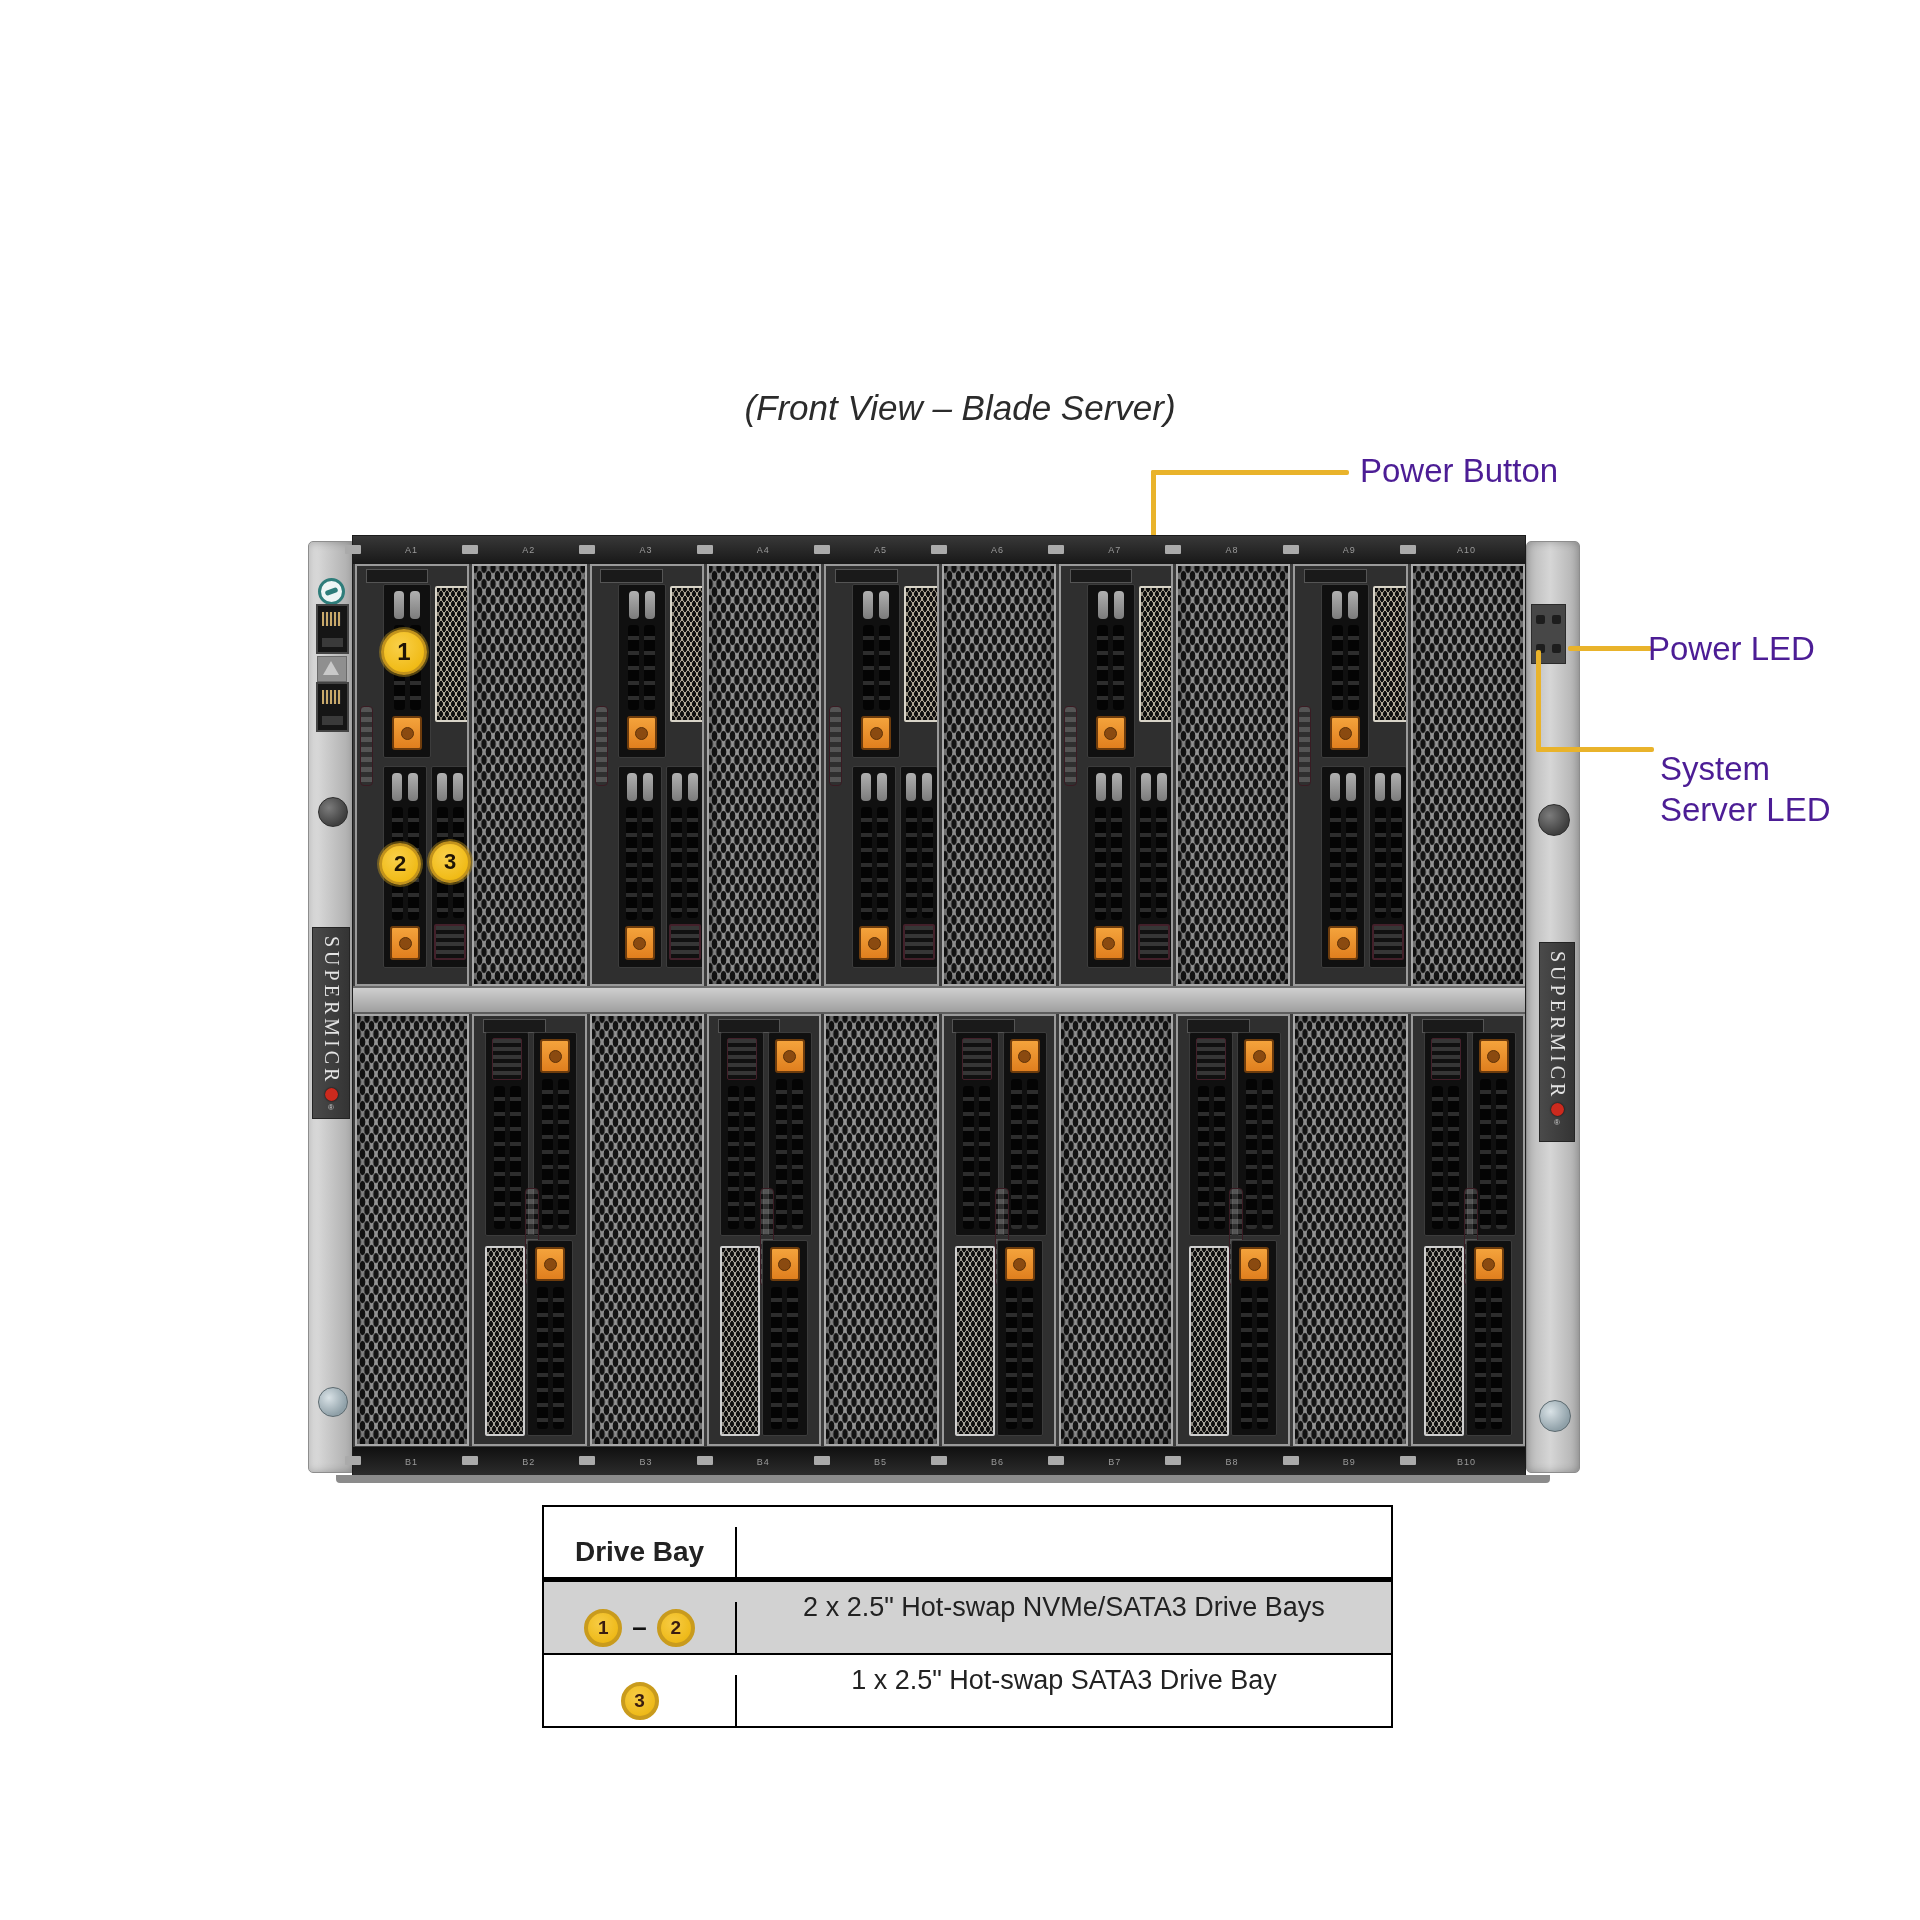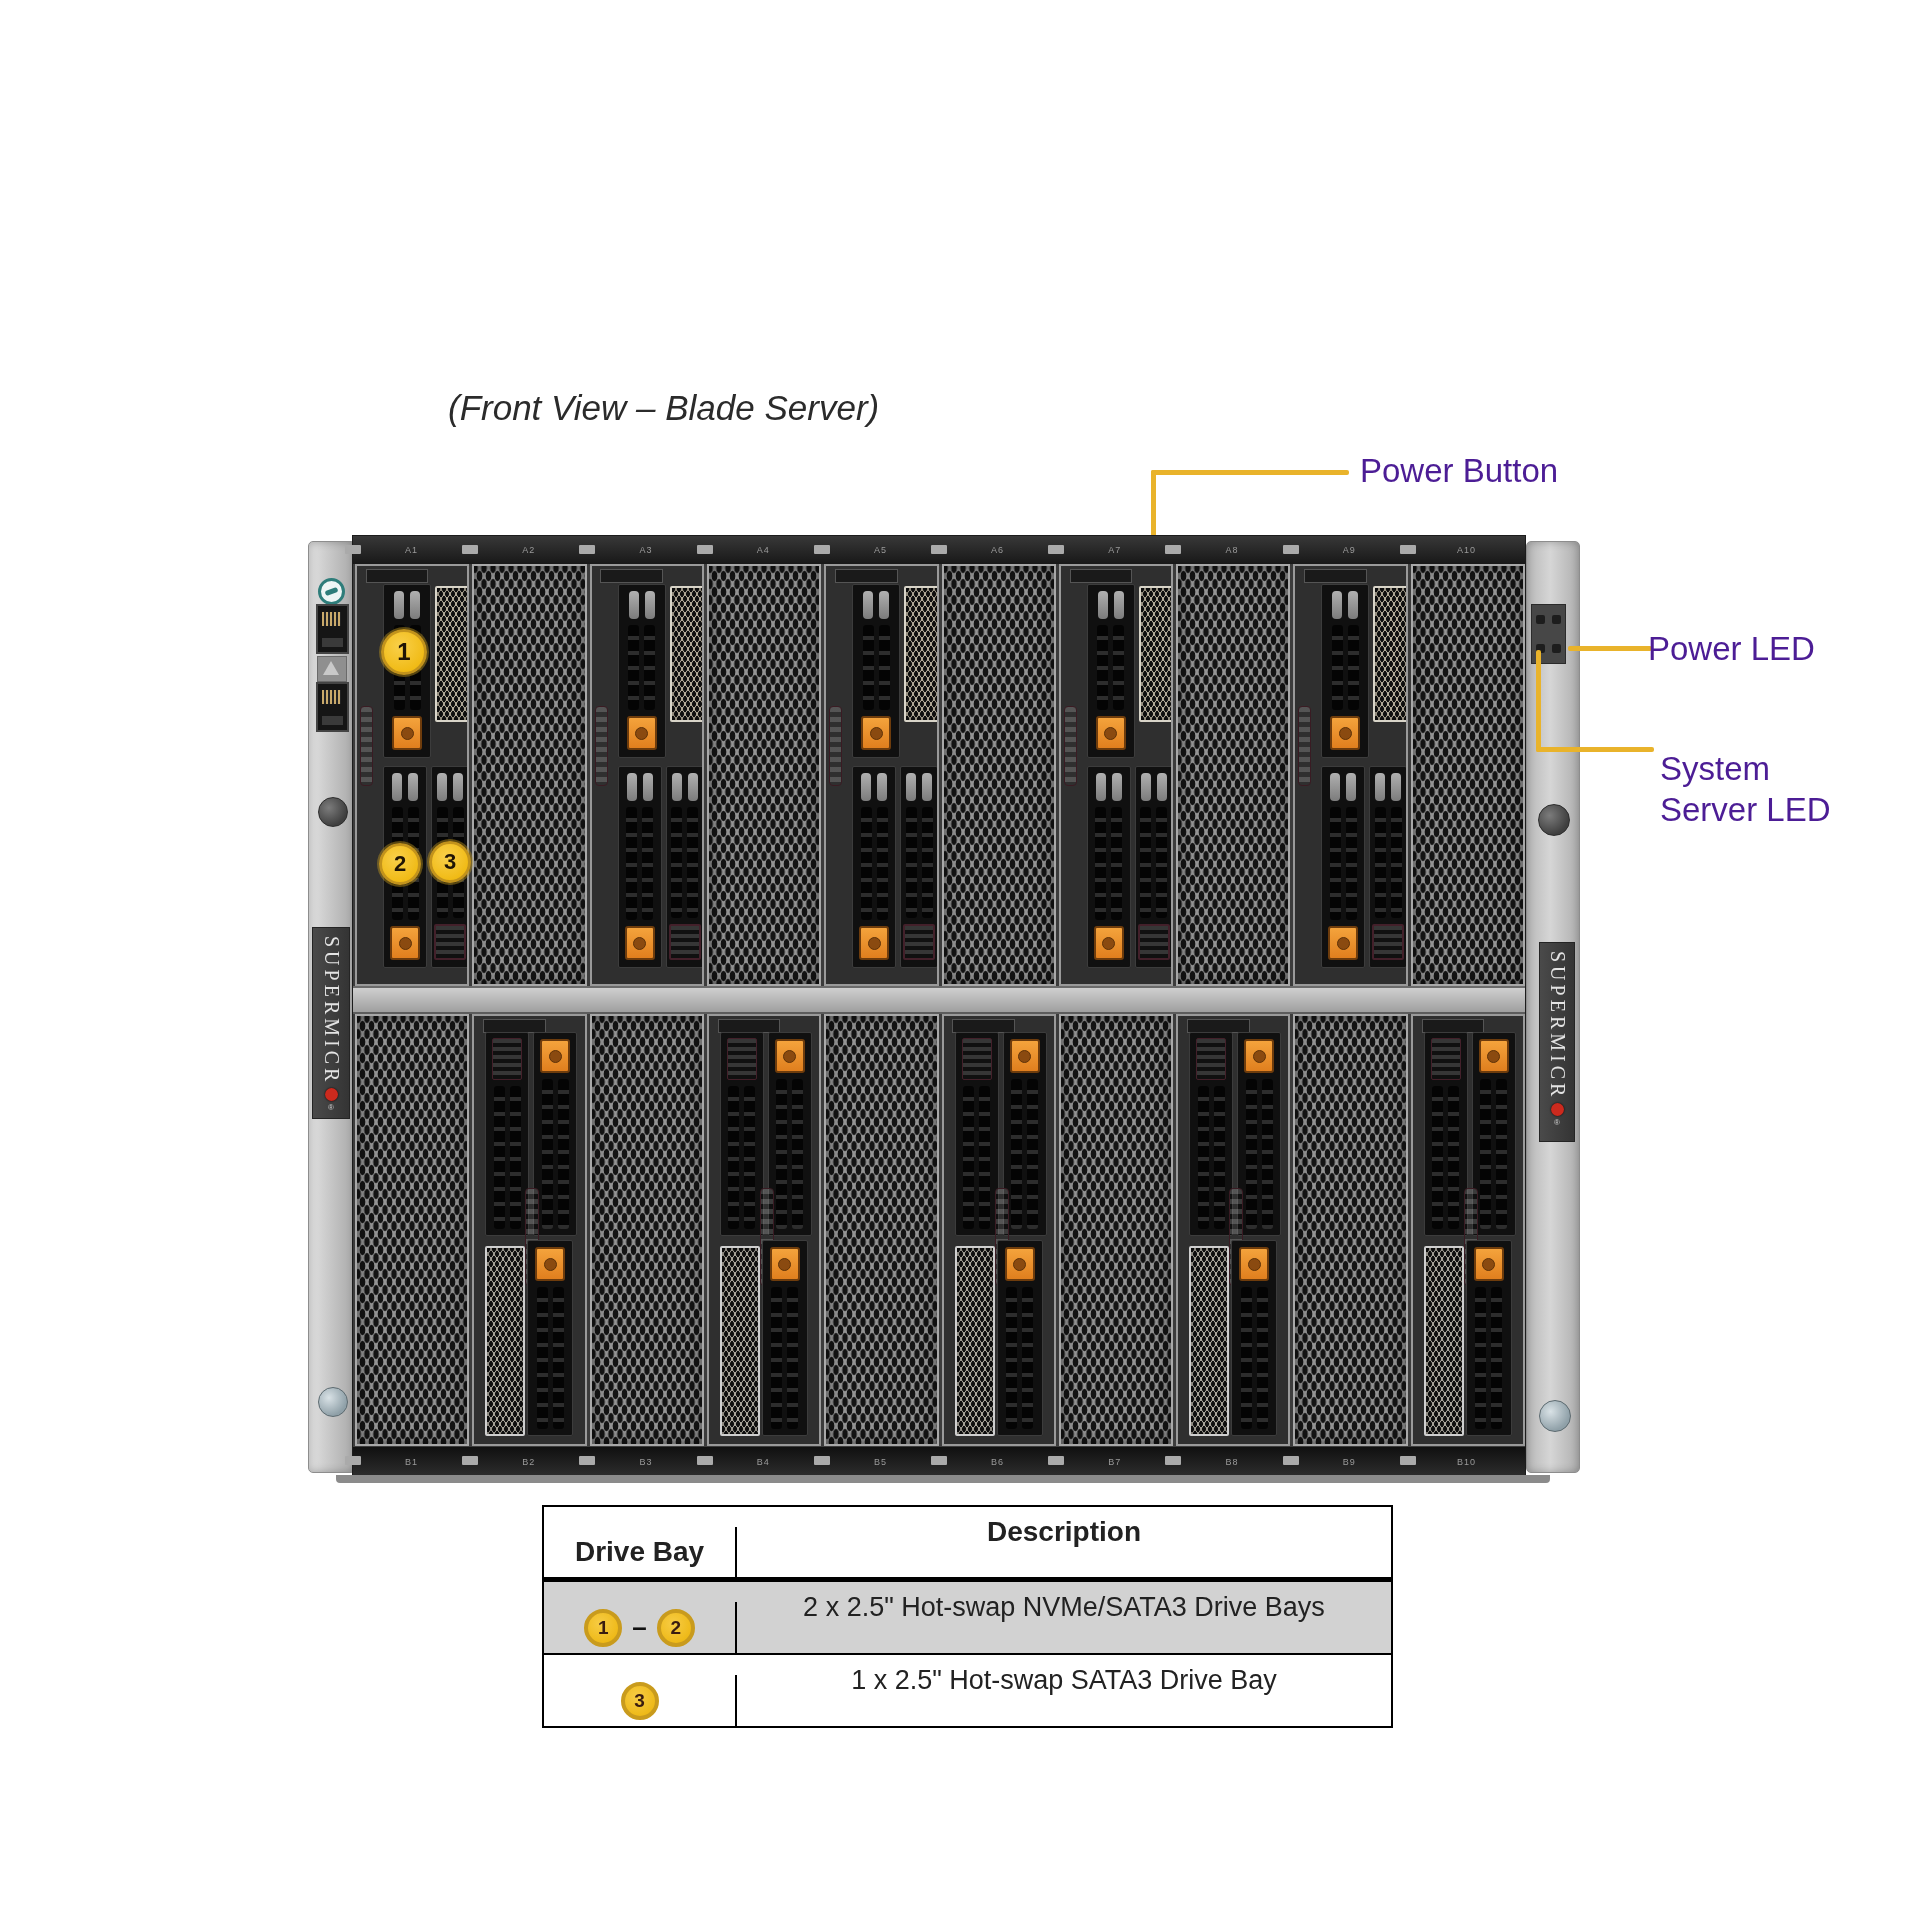--- a/index.html
+++ b/index.html
@@ -1,21 +1,21 @@
 <!DOCTYPE html>
 <html><head>
 <meta charset="utf-8">
 <style>
   html,body{margin:0;padding:0;background:#fff;}
   .canvas{position:relative;width:1920px;height:1920px;background:#ffffff;overflow:hidden;
           font-family:"Liberation Sans", sans-serif;color:#222;}
   .abs{position:absolute;}
 
   
-  .title{left:448px;top:388px;width:1000px;font-size:35px;font-style:italic;color:#2b2b2b;}
+  .title{left:460px;top:388px;width:1000px;text-align:center;font-size:35px;font-style:italic;color:#2b2b2b;}
   .yline{background:#e9b32b;border-radius:2px;}
   .co-label{font-size:33px;color:#4c1d95;white-space:nowrap;}
   .pb-label{left:1360px;top:452px;}
   .pl-label{left:1648px;top:630px;}
   .sf-label{left:1660px;top:712px;line-height:41px;margin-top:36px;}
   .pb-v{left:1151px;top:470px;width:5px;height:96px;}
   .pb-h{left:1151px;top:470px;width:198px;height:5px;}
   .pl-h{left:1568px;top:646px;width:84px;height:5px;}
   .sf-v{left:1536px;top:650px;width:5px;height:102px;}
   .sf-h{left:1536px;top:747px;width:118px;height:5px;}
@@ -641,21 +641,20 @@
   <div class="abs yline sf-v"></div>
   <div class="abs yline sf-h"></div>
   <div class="abs co-label sf-label">
     <div>System</div>
     <div>Server LED</div>
   </div>
 
   <div class="abs spec-table">
     <div class="t-row t-head">
       <div class="t-cell c1">Drive Bay</div>
-      <div class="t-cell">Description</div>
     </div>
     <div id="t-body">
         <div class="t-row t-r1">
           <div class="t-cell c1">
             <span class="t-marker">1</span>
             <span class="t-dash">–</span>
             <span class="t-marker">2</span>
           </div>
           <div class="t-cell">2 x 2.5" Hot-swap NVMe/SATA3 Drive Bays</div>
         </div>

